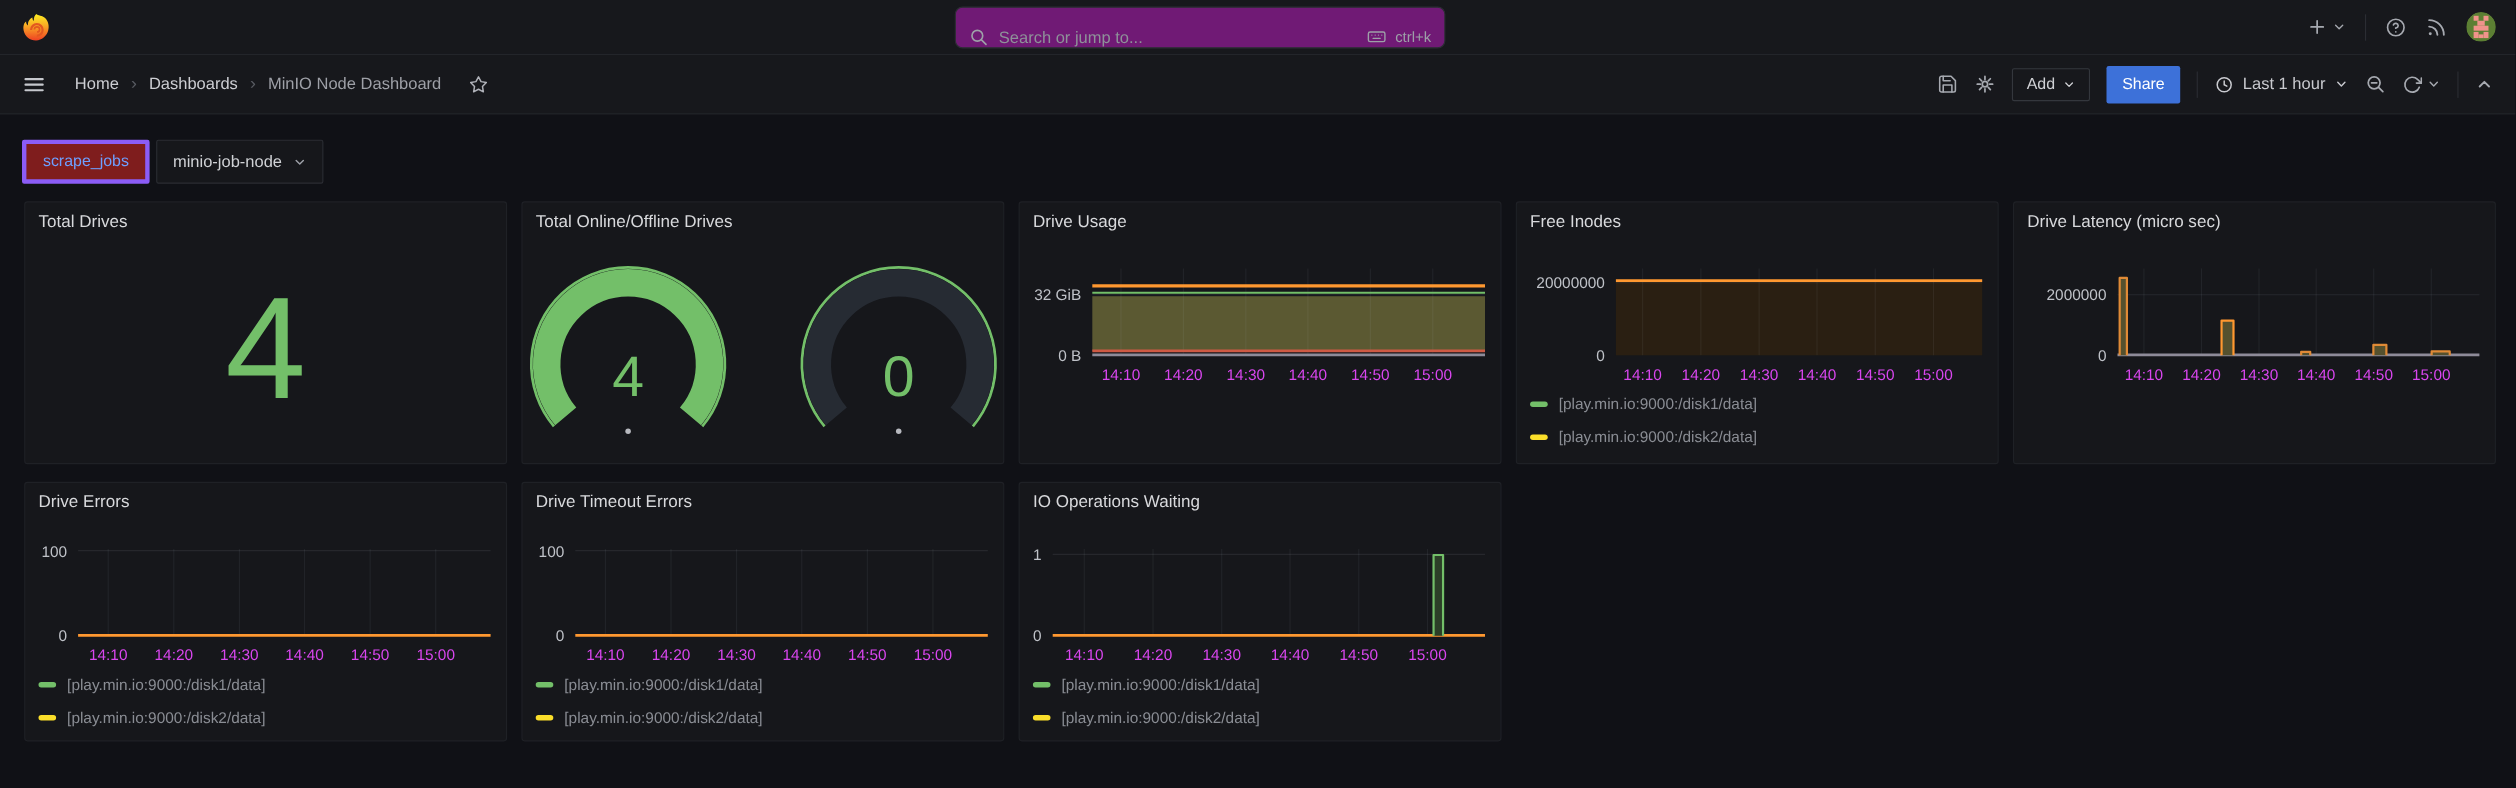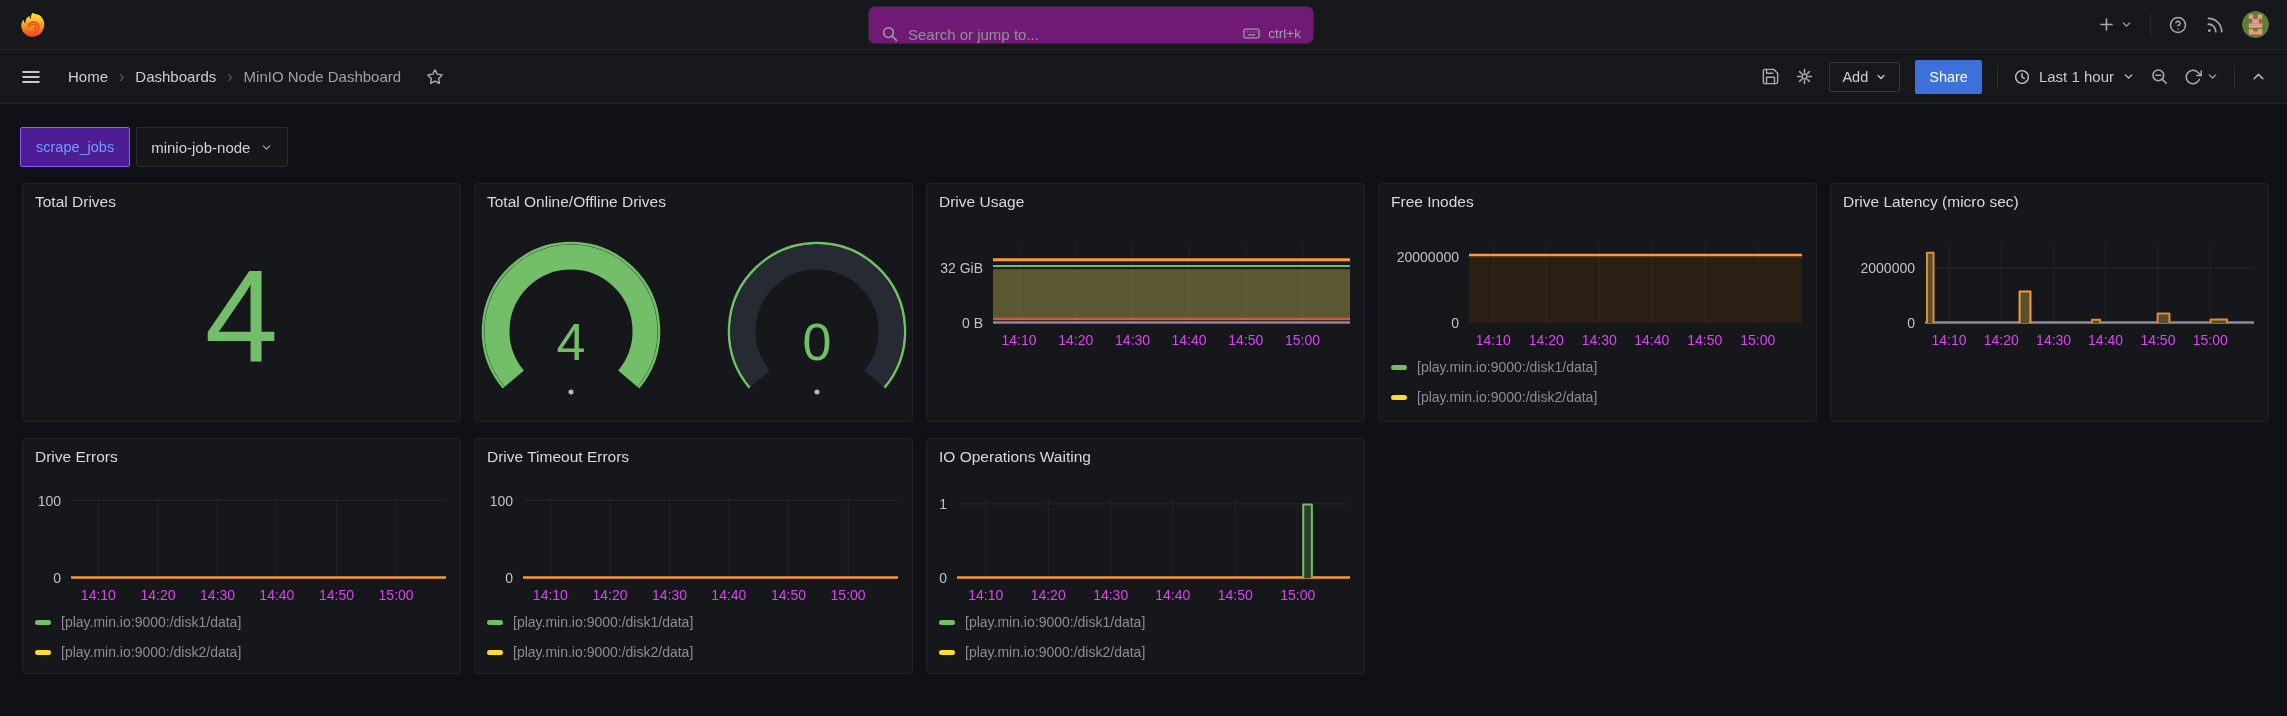--- a/index.html
+++ b/index.html
@@ -39,21 +39,21 @@
     border:1px solid #34373D; border-radius:2px; background:transparent; color:#D0D1D5;
     font-size:14.5px; font-family:inherit; cursor:pointer; }
   .btn-primary { display:flex; align-items:center; height:34px; padding:0 14px;
     border:none; border-radius:2px; background:var(--share-blue,#3D71D9); color:#FFFFFF;
     font-size:14.5px; font-family:inherit; cursor:pointer; }
   .time-picker { display:flex; align-items:center; gap:8px; font-size:15px; color:#C9CACF; cursor:pointer; }
 
   
   .filters { position:absolute; top:127px; left:20px; display:flex; gap:6px; }
   .filter-label { display:flex; align-items:center; height:40px; padding:0 15px;
-    background:#4c1d95; border:1px solid #8b5cf6; border-radius:2px;
+    background:#7f1d1d; border:4px solid #8b5cf6; border-radius:2px;
     color:var(--link-blue,#6E9FFF); font-size:14.5px; }
   .filter-value { display:flex; align-items:center; gap:10px; height:40px; padding:0 14px;
     background:#16171B; border:1px solid #2B2D33; border-radius:2px;
     color:#D0D2D6; font-size:15px; cursor:pointer; }
   .filter-value .icon-caret { color:#9DA0A8; }
 
   
   .grid { position:absolute; left:22px; top:183px; right:18px;
     display:grid; grid-template-columns:repeat(5,1fr); grid-template-rows:239px 236px;
     column-gap:13px; row-gap:16px; }

